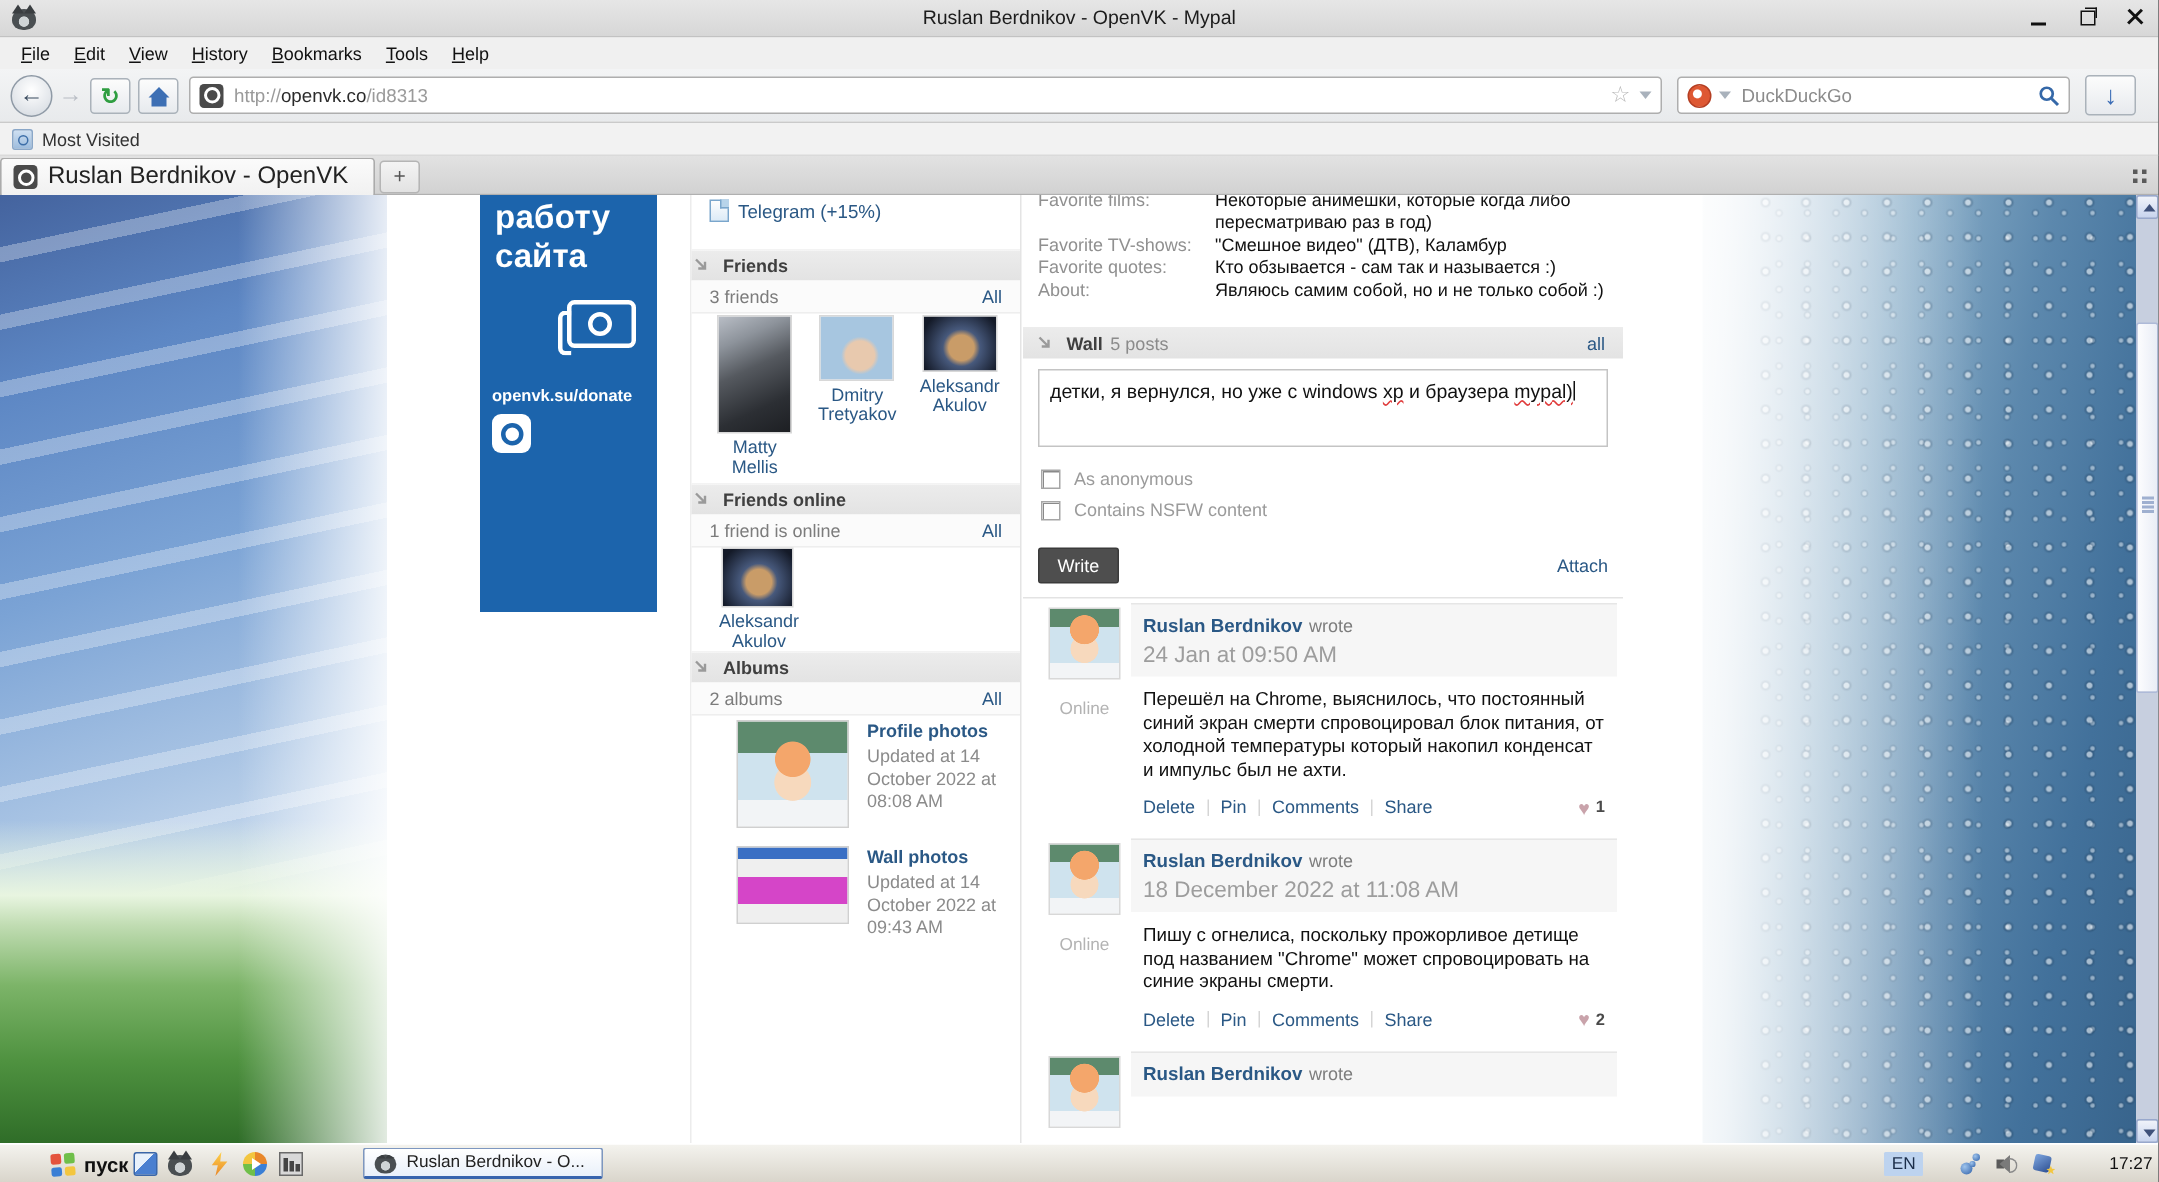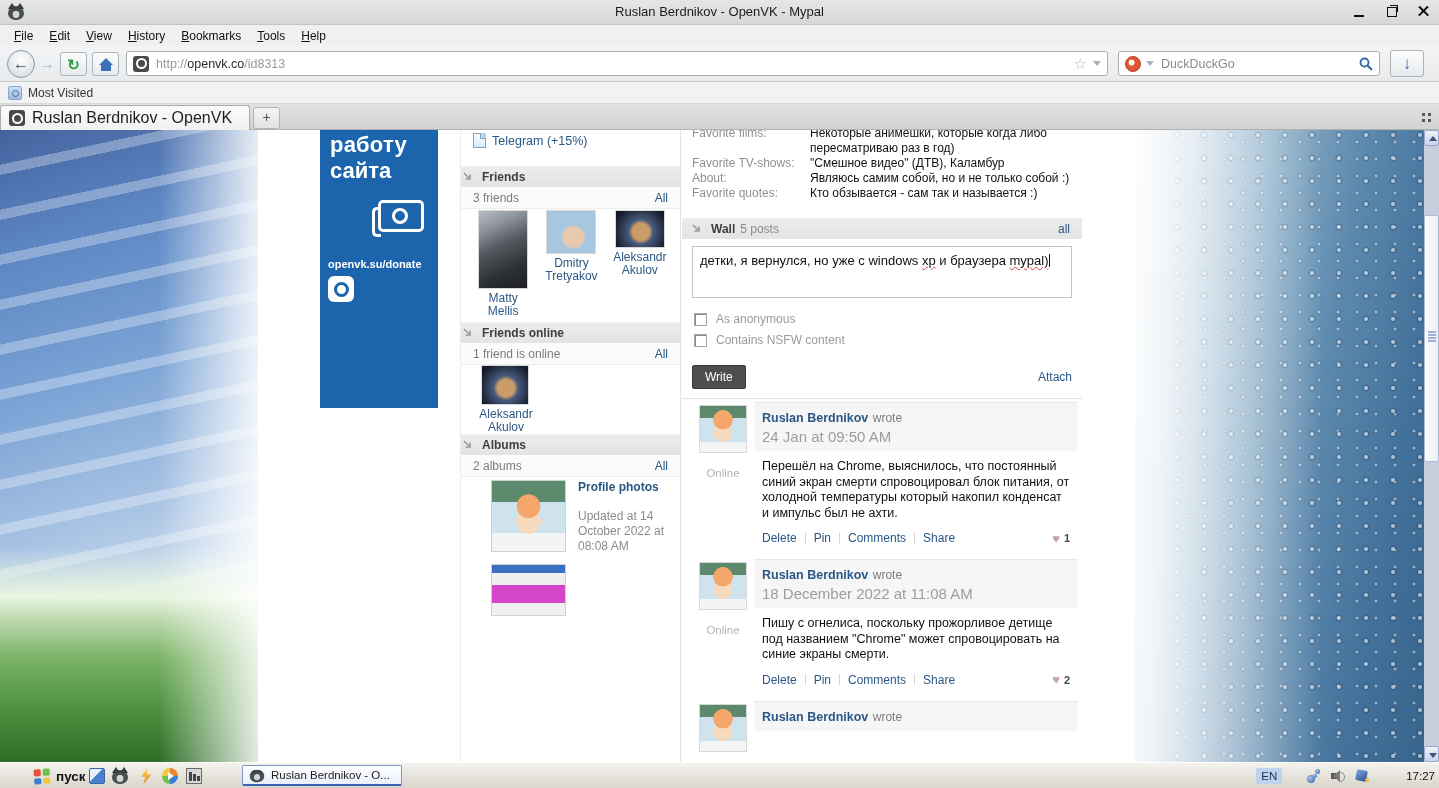--- a/index.html
+++ b/index.html
@@ -131,21 +131,21 @@
   .album{position:absolute;left:30px;display:flex;gap:12px;}
   .album .thumb{border:1px solid #d0d0d0;box-sizing:border-box;flex:none;}
   .th-profile{width:75px;height:72px;background:
       radial-gradient(circle at 50% 36%,#f4a66b 0 20%, rgba(0,0,0,0) 21%),
       radial-gradient(circle at 50% 58%,#f7d9bd 0 22%, rgba(0,0,0,0) 23%),
       linear-gradient(#5d8a6d 0 30%, #cfe3ee 30% 75%, #f2f4f6 75% 100%);}
   .th-wall{width:75px;height:52px;background:
       linear-gradient(#3a6fc4 0 8px, #efefef 8px 20px, #d545c8 20px 38px, #efefef 38px 100%);}
   .album .meta{width:110px;}
   .album .t{font-size:12px;font-weight:bold;color:#2a5885;cursor:pointer;}
-  .album .u{margin-top:15px;font-size:12px;line-height:15px;color:#8b8b8b;}
+  .album .u{margin-top:3px;font-size:12px;line-height:15px;color:#8b8b8b;}
 
   
   .maincol{position:absolute;left:682px;top:0;width:400px;height:632px;background:#fff;}
   .info{position:absolute;left:10px;top:-4px;width:386px;}
   .info .row{display:flex;font-size:12px;line-height:15px;}
   .info .lbl{width:118px;color:#909090;flex:none;}
   .info .val{width:268px;color:#111;}
   .wall-hdr{position:absolute;left:0;top:88px;width:400px;height:21px;background:linear-gradient(#ececec,#e3e3e3);
     display:flex;align-items:center;padding:0 12px 0 10px;box-sizing:border-box;gap:9px;}
   .wall-hdr b{font-size:12px;color:#3f3f3f;}
@@ -401,40 +401,44 @@
       </div>
       <div class="album" style="top:350px;">
         <div class="thumb th-profile"></div>
         <div class="meta">
           <div class="t">Profile photos</div>
           <div class="u">Updated at 14 October 2022 at 08:08 AM</div>
         </div>
       </div>
       <div class="album" style="top:434px;">
         <div class="thumb th-wall"></div>
+        <div class="meta">
+          <div class="t">Wall photos</div>
+          <div class="u">Updated at 14 October 2022 at 09:43 AM</div>
+        </div>
       </div>
     </div>
 
     <div class="maincol">
       <div class="info">
         <div class="row">
             <span class="lbl">Favorite films:</span>
             <span class="val">Некоторые анимешки, которые когда либо пересматриваю раз в год)</span>
           </div>
         <div class="row">
             <span class="lbl">Favorite TV-shows:</span>
             <span class="val">"Смешное видео" (ДТВ), Каламбур</span>
           </div>
         <div class="row">
+            <span class="lbl">Favorite quotes:</span>
+            <span class="val">Кто обзывается - сам так и называется :)</span>
+          </div>
+        <div class="row">
             <span class="lbl">About:</span>
             <span class="val">Являюсь самим собой, но и не только собой :)</span>
-          </div>
-        <div class="row">
-            <span class="lbl">Favorite quotes:</span>
-            <span class="val">Кто обзывается - сам так и называется :)</span>
           </div>
       </div>
 
       <div class="wall-hdr">
         <svg class="hdr-arrow" viewBox="0 0 10 10">
             <path d="M1 1 L7 7 M7 2.5 L7 7 L2.5 7" stroke="#9a9a9a" stroke-width="1.6" fill="none"></path>
           </svg>
         <b>Wall</b>
         <span class="pc">5 posts</span>
         <span class="link">all</span>

